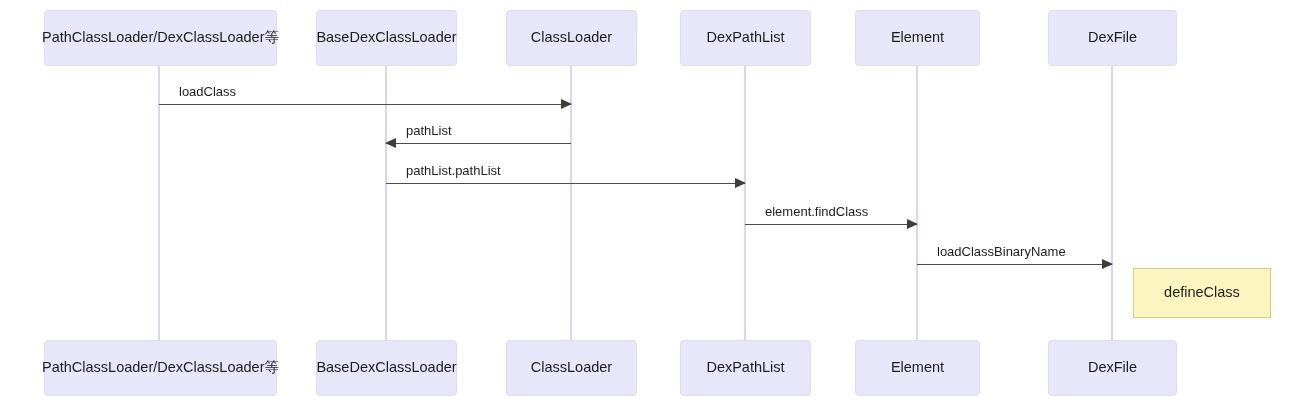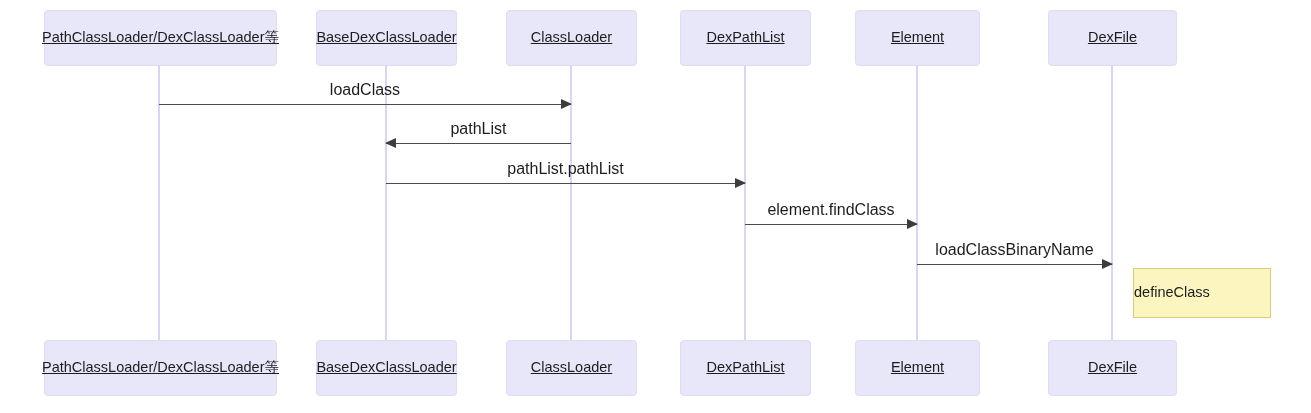--- a/index.html
+++ b/index.html
@@ -32,21 +32,20 @@
     border-radius: 4px;
     box-sizing: border-box;
     display: flex;
     align-items: center;
     justify-content: center;
     color: #1d1d1d;
     font-size: 14.5px;
     line-height: 1.2;
     white-space: nowrap;
     overflow: visible;
-    text-decoration: underline;
   }
   .msg {
     position: absolute;
     height: 1px;
   }
   .msg .line {
     position: absolute;
     left: 0;
     right: 0;
     top: 0;
@@ -71,33 +70,34 @@
     height: 0;
     border-top: 5.5px solid transparent;
     border-bottom: 5.5px solid transparent;
     border-right: 11px solid #3d3d3d;
   }
   .msg .label {
     position: absolute;
     left: 0;
     right: 0;
     bottom: 6px;
-    text-align: center;
-    font-size: 16px;
+    text-align: left;
+    font-size: 13px;
     color: #1d1d1d;
     white-space: nowrap;
+    padding-left: 20px;
   }
   .note {
     position: absolute;
     background: #fcf5c0;
     border: 1px solid #d9cf72;
     box-sizing: border-box;
     display: flex;
     flex-direction: column;
-    align-items: flex-start;
+    align-items: center;
     justify-content: center;
     font-size: 14.5px;
     color: #1d1d1d;
     line-height: 1.35;
     text-align: center;
   }
 </style>
 </head>
 <body>
 

